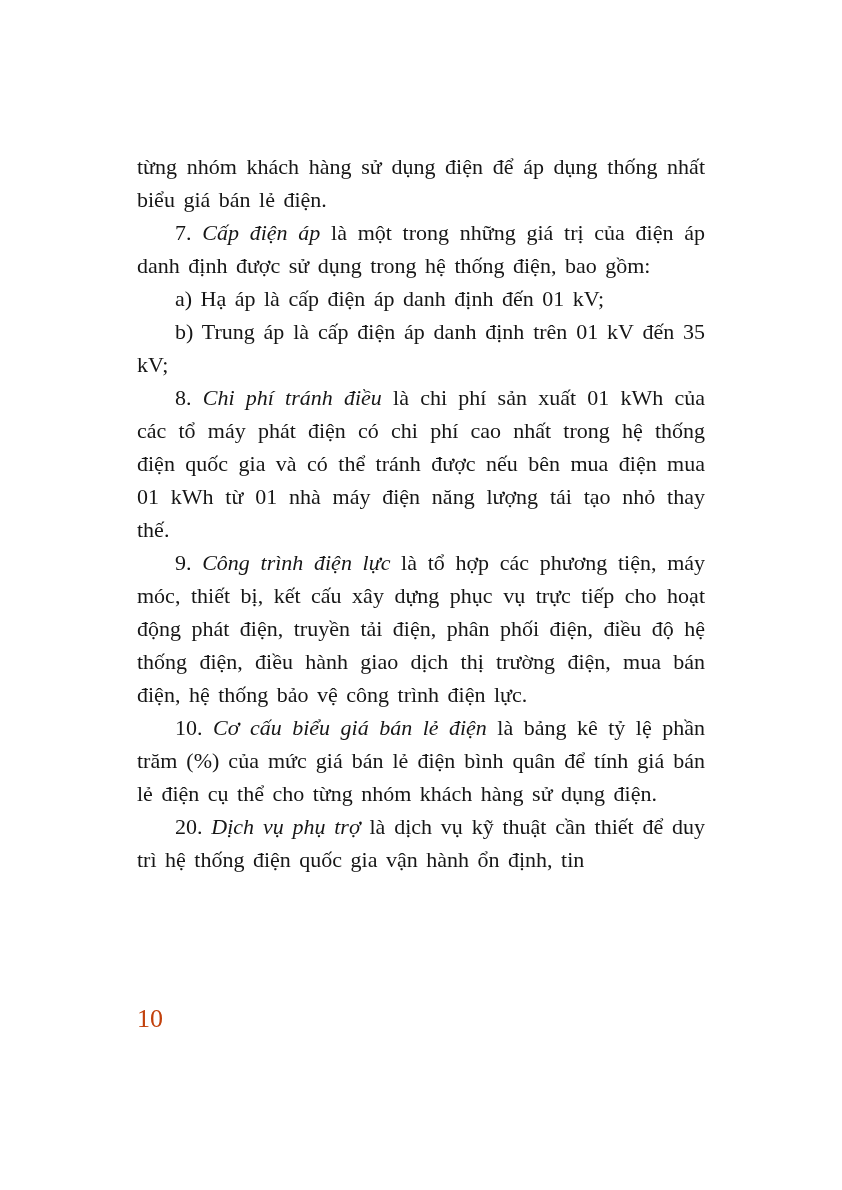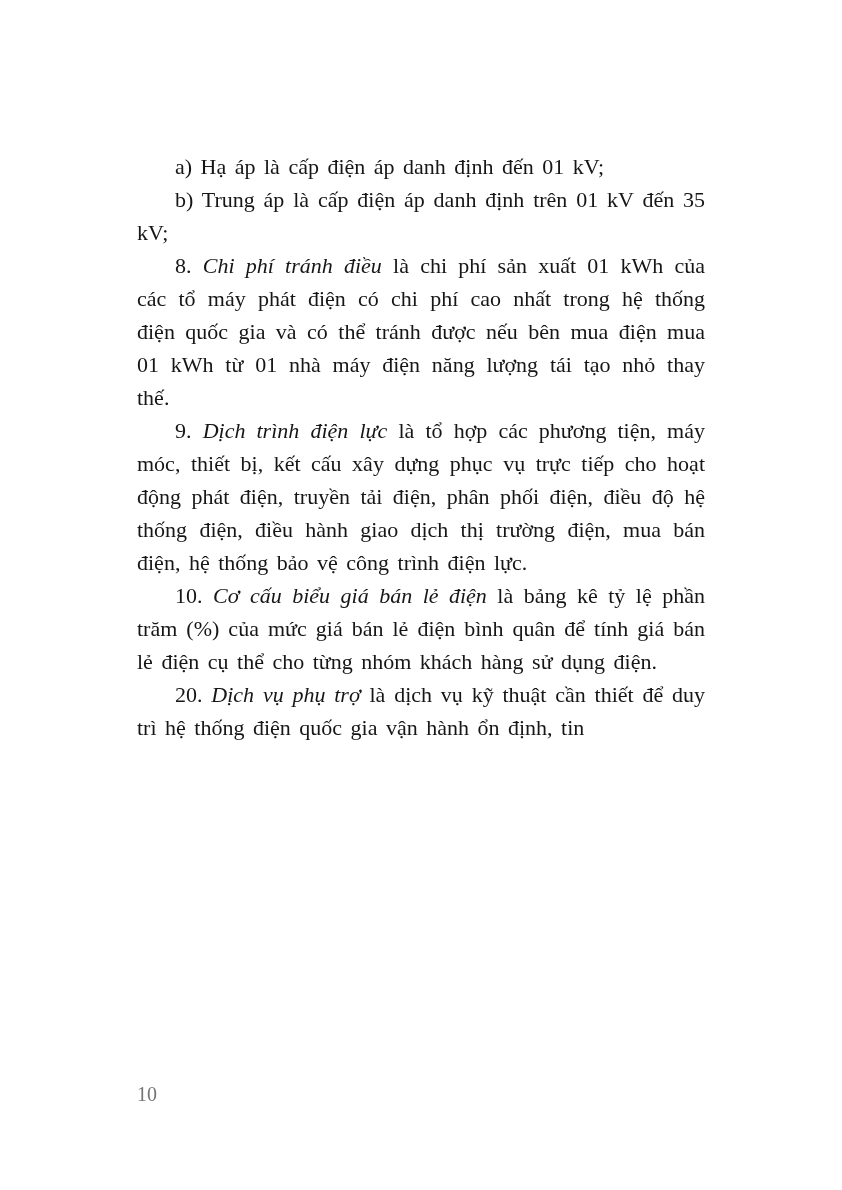--- a/index.html
+++ b/index.html
@@ -33,43 +33,45 @@
   }
   .para.noindent {
     text-indent: 0;
   }
   .it {
     font-style: italic;
   }
   .page-number {
     position: absolute;
     left: 137px;
-    top: 1078px;
-    font-size: 20px;
+    top: 1002px;
+    font-size: 26px;
     line-height: 33px;
-    color: #737373;
+    color: #c2410c;
   }
 </style>
 </head>
 <body>
 
 <div class="page">
   <main class="content">
 
+    <p class="para noindent"><span>từng nhóm khách hàng sử dụng điện để áp dụng thống nhất biểu giá bán lẻ điện.</span></p>
 
+    <p class="para"><span>7. </span><span class="it">Cấp điện áp</span><span> là một trong những giá trị của điện áp danh định được sử dụng trong hệ thống điện, bao gồm:</span></p>
 
     <p class="para"><span>a) Hạ áp là cấp điện áp danh định đến 01 kV;</span></p>
 
     <p class="para"><span>b) Trung áp là cấp điện áp danh định trên 01 kV đến 35 kV;</span></p>
 
 
 
     <p class="para"><span>8. </span><span class="it">Chi phí tránh điều</span><span> là chi phí sản xuất 01 kWh của các tổ máy phát điện có chi phí cao nhất trong hệ thống điện quốc gia và có thể tránh được nếu bên mua điện mua 01 kWh từ 01 nhà máy điện năng lượng tái tạo nhỏ thay thế.</span></p>
 
-    <p class="para"><span>9. </span><span class="it">Dịch trình điện lực</span><span> là tổ hợp các phương tiện, máy móc, thiết bị, kết cấu xây dựng phục vụ trực tiếp cho hoạt động phát điện, truyền tải điện, phân phối điện, điều độ hệ thống điện, điều hành giao dịch thị trường điện, mua bán điện, hệ thống bảo vệ công trình điện lực.</span></p>
+    <p class="para"><span>9. </span><span class="it">Công trình điện lực</span><span> là tổ hợp các phương tiện, máy móc, thiết bị, kết cấu xây dựng phục vụ trực tiếp cho hoạt động phát điện, truyền tải điện, phân phối điện, điều độ hệ thống điện, điều hành giao dịch thị trường điện, mua bán điện, hệ thống bảo vệ công trình điện lực.</span></p>
 
     <p class="para"><span>10. </span><span class="it">Cơ cấu biểu giá bán lẻ điện</span><span> là bảng kê tỷ lệ phần trăm (%) của mức giá bán lẻ điện bình quân để tính giá bán lẻ điện cụ thể cho từng nhóm khách hàng sử dụng điện.</span></p>
 
     <p class="para"><span>20. </span><span class="it">Dịch vụ phụ trợ</span><span> là dịch vụ kỹ thuật cần thiết để duy trì hệ thống điện quốc gia vận hành ổn định, tin</span></p>
 
   </main>
 
   <div class="page-number">10</div>
 </div>
 

